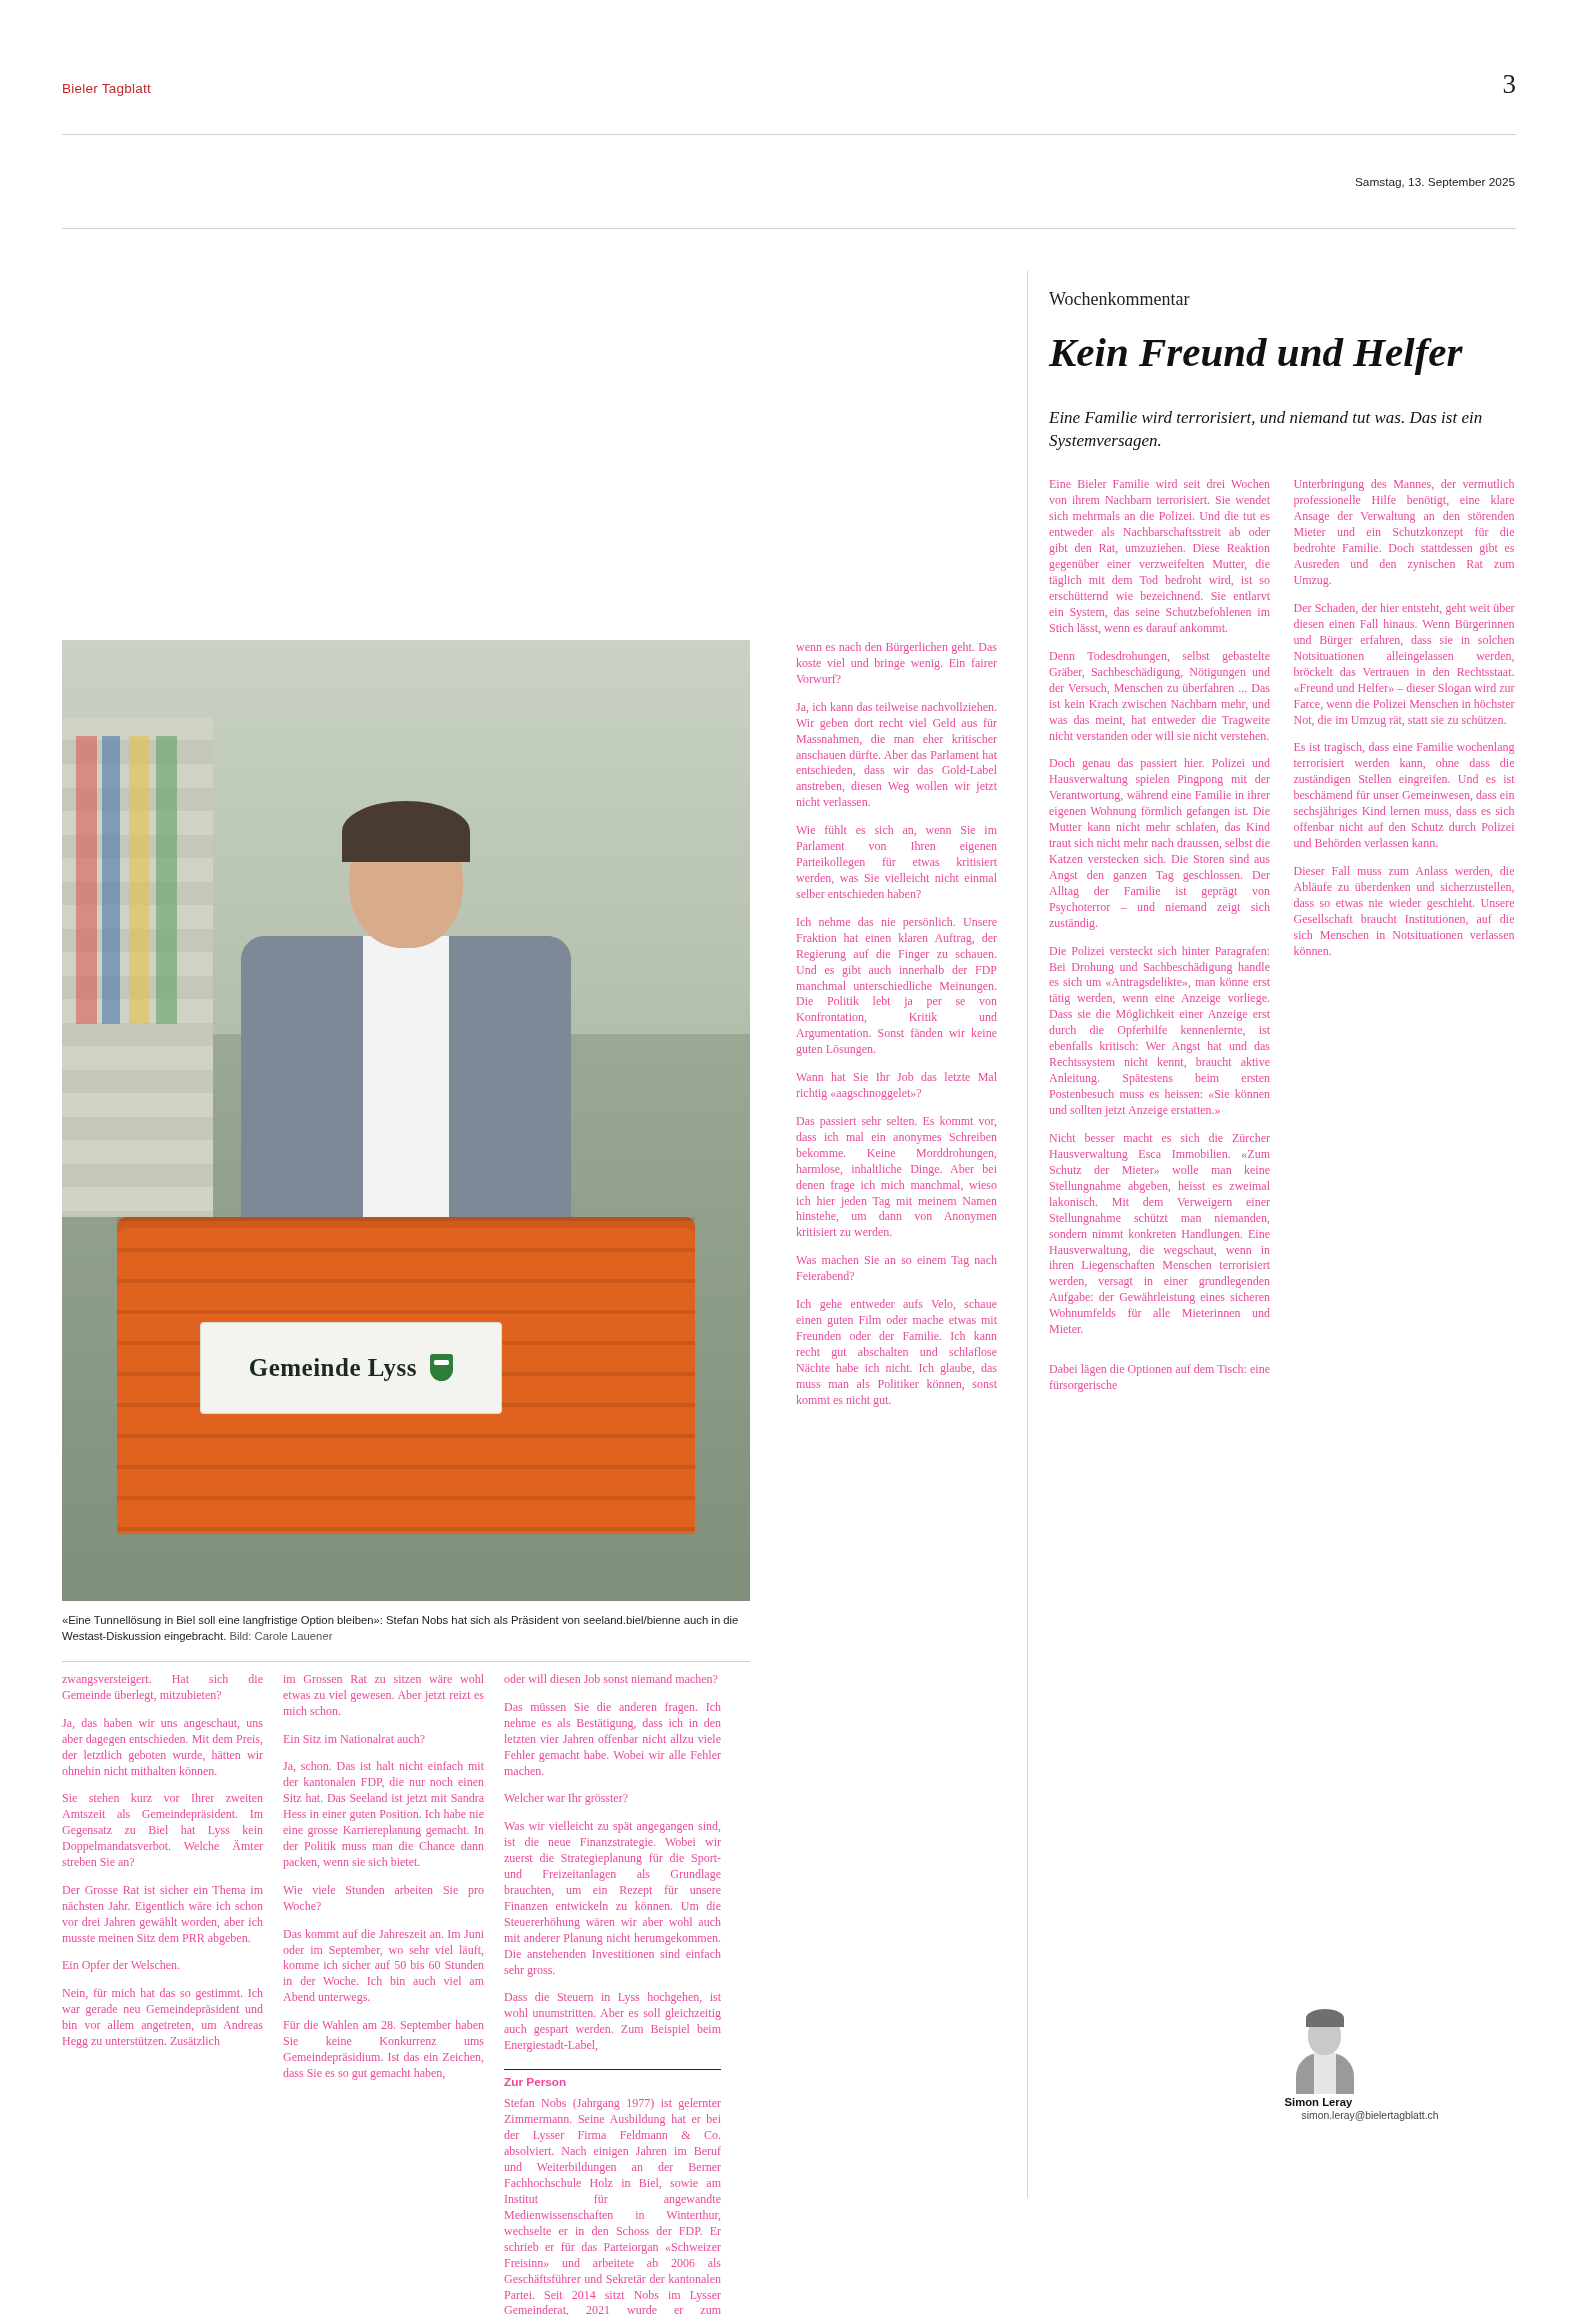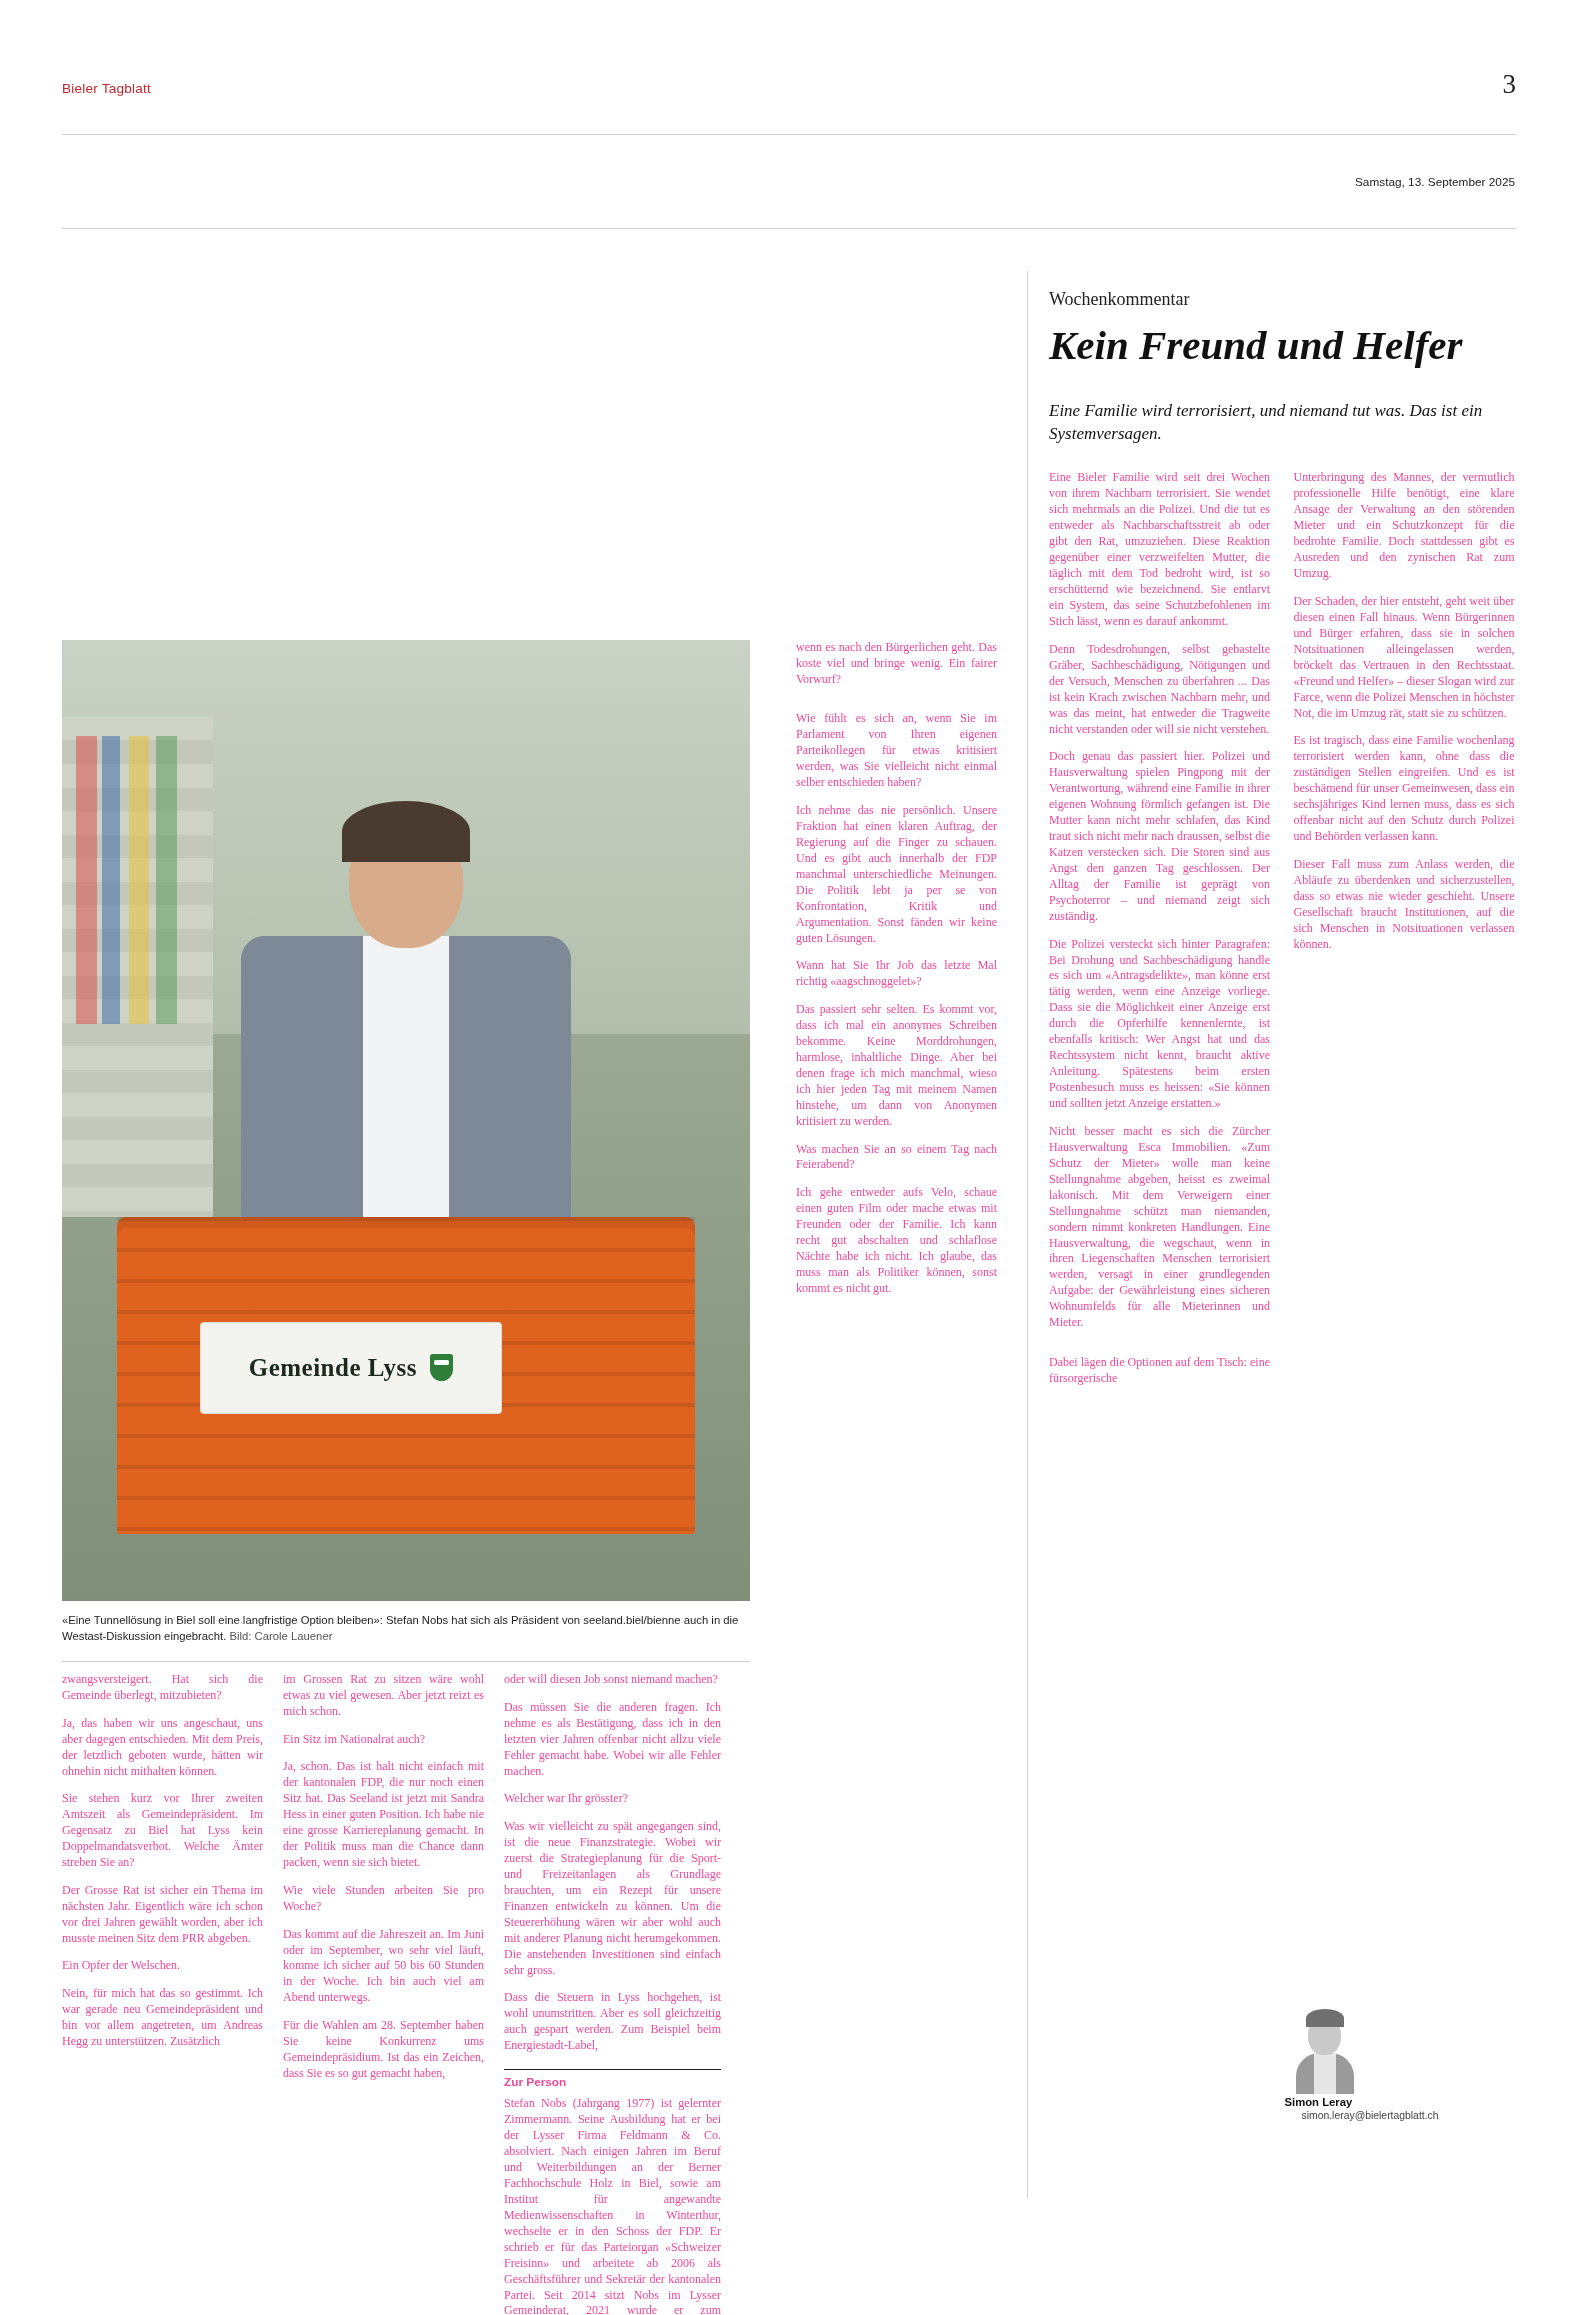--- a/index.html
+++ b/index.html
@@ -180,21 +180,21 @@
   .commentary {
     position: absolute;
     left: 1049px;
     top: 289px;
     width: 466px;
   }
   .kicker {
     font-family: "Liberation Serif", serif;
     font-size: 18px;
     color: #222;
-    margin-bottom: 13px;
+    margin-bottom: 20px;
   }
   .headline {
     font-family: "Liberation Serif", serif;
     font-style: italic;
     font-weight: 700;
     font-size: 41px;
     line-height: 1.12;
     color: #111;
     margin: 0 0 31px 0;
   }
@@ -286,20 +286,21 @@
 
   <div class="photo-caption">
     <span>«Eine Tunnellösung in Biel soll eine langfristige Option bleiben»: Stefan Nobs hat sich als Präsident von seeland.biel/bienne auch in die Westast-Diskussion eingebracht.</span>
     <span class="credit">Bild: Carole Lauener</span>
   </div>
   <div class="caption-rule"></div>
 
   <div class="qa-intro txt">
     <p class="q">wenn es nach den Bürgerlichen geht. Das koste viel und bringe wenig. Ein fairer Vorwurf?</p>
     <div class="gap"></div>
+    <p>Ja, ich kann das teilweise nachvollziehen. Wir geben dort recht viel Geld aus für Massnahmen, die man eher kritischer anschauen dürfte. Aber das Parlament hat entschieden, dass wir das Gold-Label anstreben, diesen Weg wollen wir jetzt nicht verlassen.</p>
     <div class="gap"></div>
     <p class="q">Wie fühlt es sich an, wenn Sie im Parlament von Ihren eigenen Parteikollegen für etwas kritisiert werden, was Sie vielleicht nicht einmal selber entschieden haben?</p>
     <div class="gap"></div>
     <p>Ich nehme das nie persönlich. Unsere Fraktion hat einen klaren Auftrag, der Regierung auf die Finger zu schauen. Und es gibt auch innerhalb der FDP manchmal unterschiedliche Meinungen. Die Politik lebt ja per se von Konfrontation, Kritik und Argumentation. Sonst fänden wir keine guten Lösungen.</p>
     <div class="gap"></div>
     <p class="q">Wann hat Sie Ihr Job das letzte Mal richtig «aagschnoggelet»?</p>
     <div class="gap"></div>
     <p>Das passiert sehr selten. Es kommt vor, dass ich mal ein anonymes Schreiben bekomme. Keine Morddrohungen, harmlose, inhaltliche Dinge. Aber bei denen frage ich mich manchmal, wieso ich hier jeden Tag mit meinem Namen hinstehe, um dann von Anonymen kritisiert zu werden.</p>
     <div class="gap"></div>
     <p class="q">Was machen Sie an so einem Tag nach Feierabend?</p>

